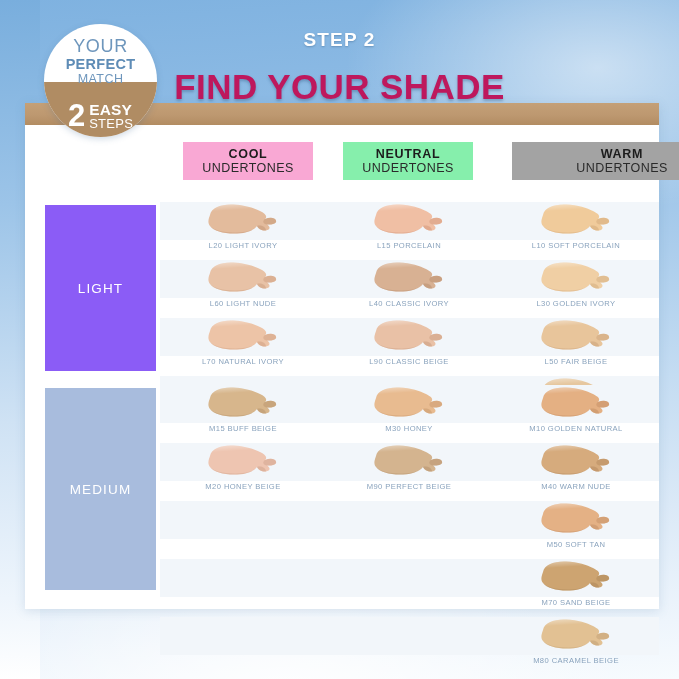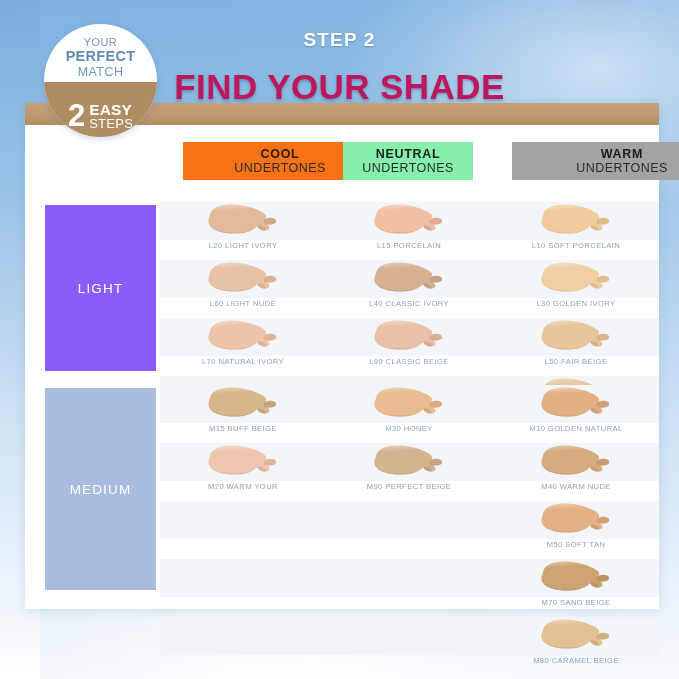--- a/index.html
+++ b/index.html
@@ -54,21 +54,21 @@
     box-shadow:0 2px 6px rgba(70,110,150,.25);
   }
   .badge-bot{
     position:absolute;left:0;bottom:0;width:100%;height:48.5%;
     background:#b08c63;
   }
   .badge-top-txt{
     position:absolute;left:0;top:12px;width:100%;text-align:center;
     line-height:1.12;
   }
-  .b-your{display:block;font-size:11px;color:#6e96bc;letter-spacing:.035em;}
+  .b-your{display:block;font-size:18px;color:#6e96bc;letter-spacing:.035em;}
   .b-perfect{display:block;font-size:14.5px;color:#5e8cb6;font-weight:700;letter-spacing:.02em;}
   .b-match{display:block;font-size:12.5px;color:#6e96bc;letter-spacing:.035em;}
   .badge-bot-txt{
     position:absolute;left:0;bottom:7px;width:100%;
     display:flex;align-items:center;justify-content:center;gap:4px;color:#fff;
   }
   .b-2{font-size:31px;font-weight:700;line-height:.85;}
   .b-es{display:flex;flex-direction:column;align-items:flex-start;line-height:1.0;}
   .b-easy{font-size:15.5px;font-weight:700;letter-spacing:.01em;}
   .b-steps{font-size:13px;font-weight:400;letter-spacing:.02em;}
@@ -152,21 +152,21 @@
     <div class="badge-bot-txt">
       <span class="b-2">2</span>
       <span class="b-es">
         <span class="b-easy">EASY</span>
         <span class="b-steps">STEPS</span>
       </span>
     </div>
   </div>
 
   <div class="und-row">
-    <div class="und und-cool" style="background: #f97316; padding-left: 32px;">
+    <div class="und und-cool" style="background: #f9a8d4;">
       <span class="u1">COOL</span>
       <span class="u2">UNDERTONES</span>
     </div>
     <div class="und und-neu" style="background: #86efac;">
       <span class="u1">NEUTRAL</span>
       <span class="u2">UNDERTONES</span>
     </div>
     <div class="und und-warm" style="background: #a3a3a3; padding-left: 45px;">
       <span class="u1">WARM</span>
       <span class="u2">UNDERTONES</span>
@@ -504,21 +504,21 @@
            C75,20.5 70,22 65,21.5 C69,24 68,27 64,27.5 C60,28 56,25.5 55,23
            C52,27 45,30 35,30.5 C22,31 12,28 8,23 C5,19.5 7,15 8,12 Z" fill="#eec5b1"></path>
   <path d="M8,12 C9,5 19,1 31,1.5 C43,2 52,5 58,8 C63,10.5 66,13 63,16
            C55,15 40,13 26,13 C17,13 11,13 8,12 Z" fill="url(#g14)"></path>
   <path d="M63,16 C68,14 73,14.5 74,17.5 C75,20.5 70,22 65,21.5 C61,21 60,18 63,16 Z" fill="#d3a68f" opacity=".55"></path>
   <path d="M55,23 C58,21.5 64,23.5 64,27.5 C60,28 56,25.5 55,23 Z" fill="#d3a68f" opacity=".6"></path>
   <path d="M8,23 C12,28 22,31 35,30.5 C45,30 52,27 55,23
            C52,27.5 44,29.2 34,29.4 C21,29.6 12,27 8,23 Z" fill="#d3a68f" opacity=".45"></path>
 </svg>
             </div>
-            <div class="shade-label">M20 WARM YOUR</div>
+            <div class="shade-label">M20 HONEY BEIGE</div>
           </div>
           <div class="cell c1">
             <div class="swatch-wrap">
 <svg viewBox="0 0 82 36" xmlns="http://www.w3.org/2000/svg" aria-hidden="true">
   <defs>
     <linearGradient id="g15" x1="0" y1="0" x2="0.25" y2="1">
       <stop offset="0%" stop-color="#ffffff" stop-opacity=".42"></stop>
       <stop offset="45%" stop-color="#ffffff" stop-opacity="0"></stop>
     </linearGradient>
   </defs>

